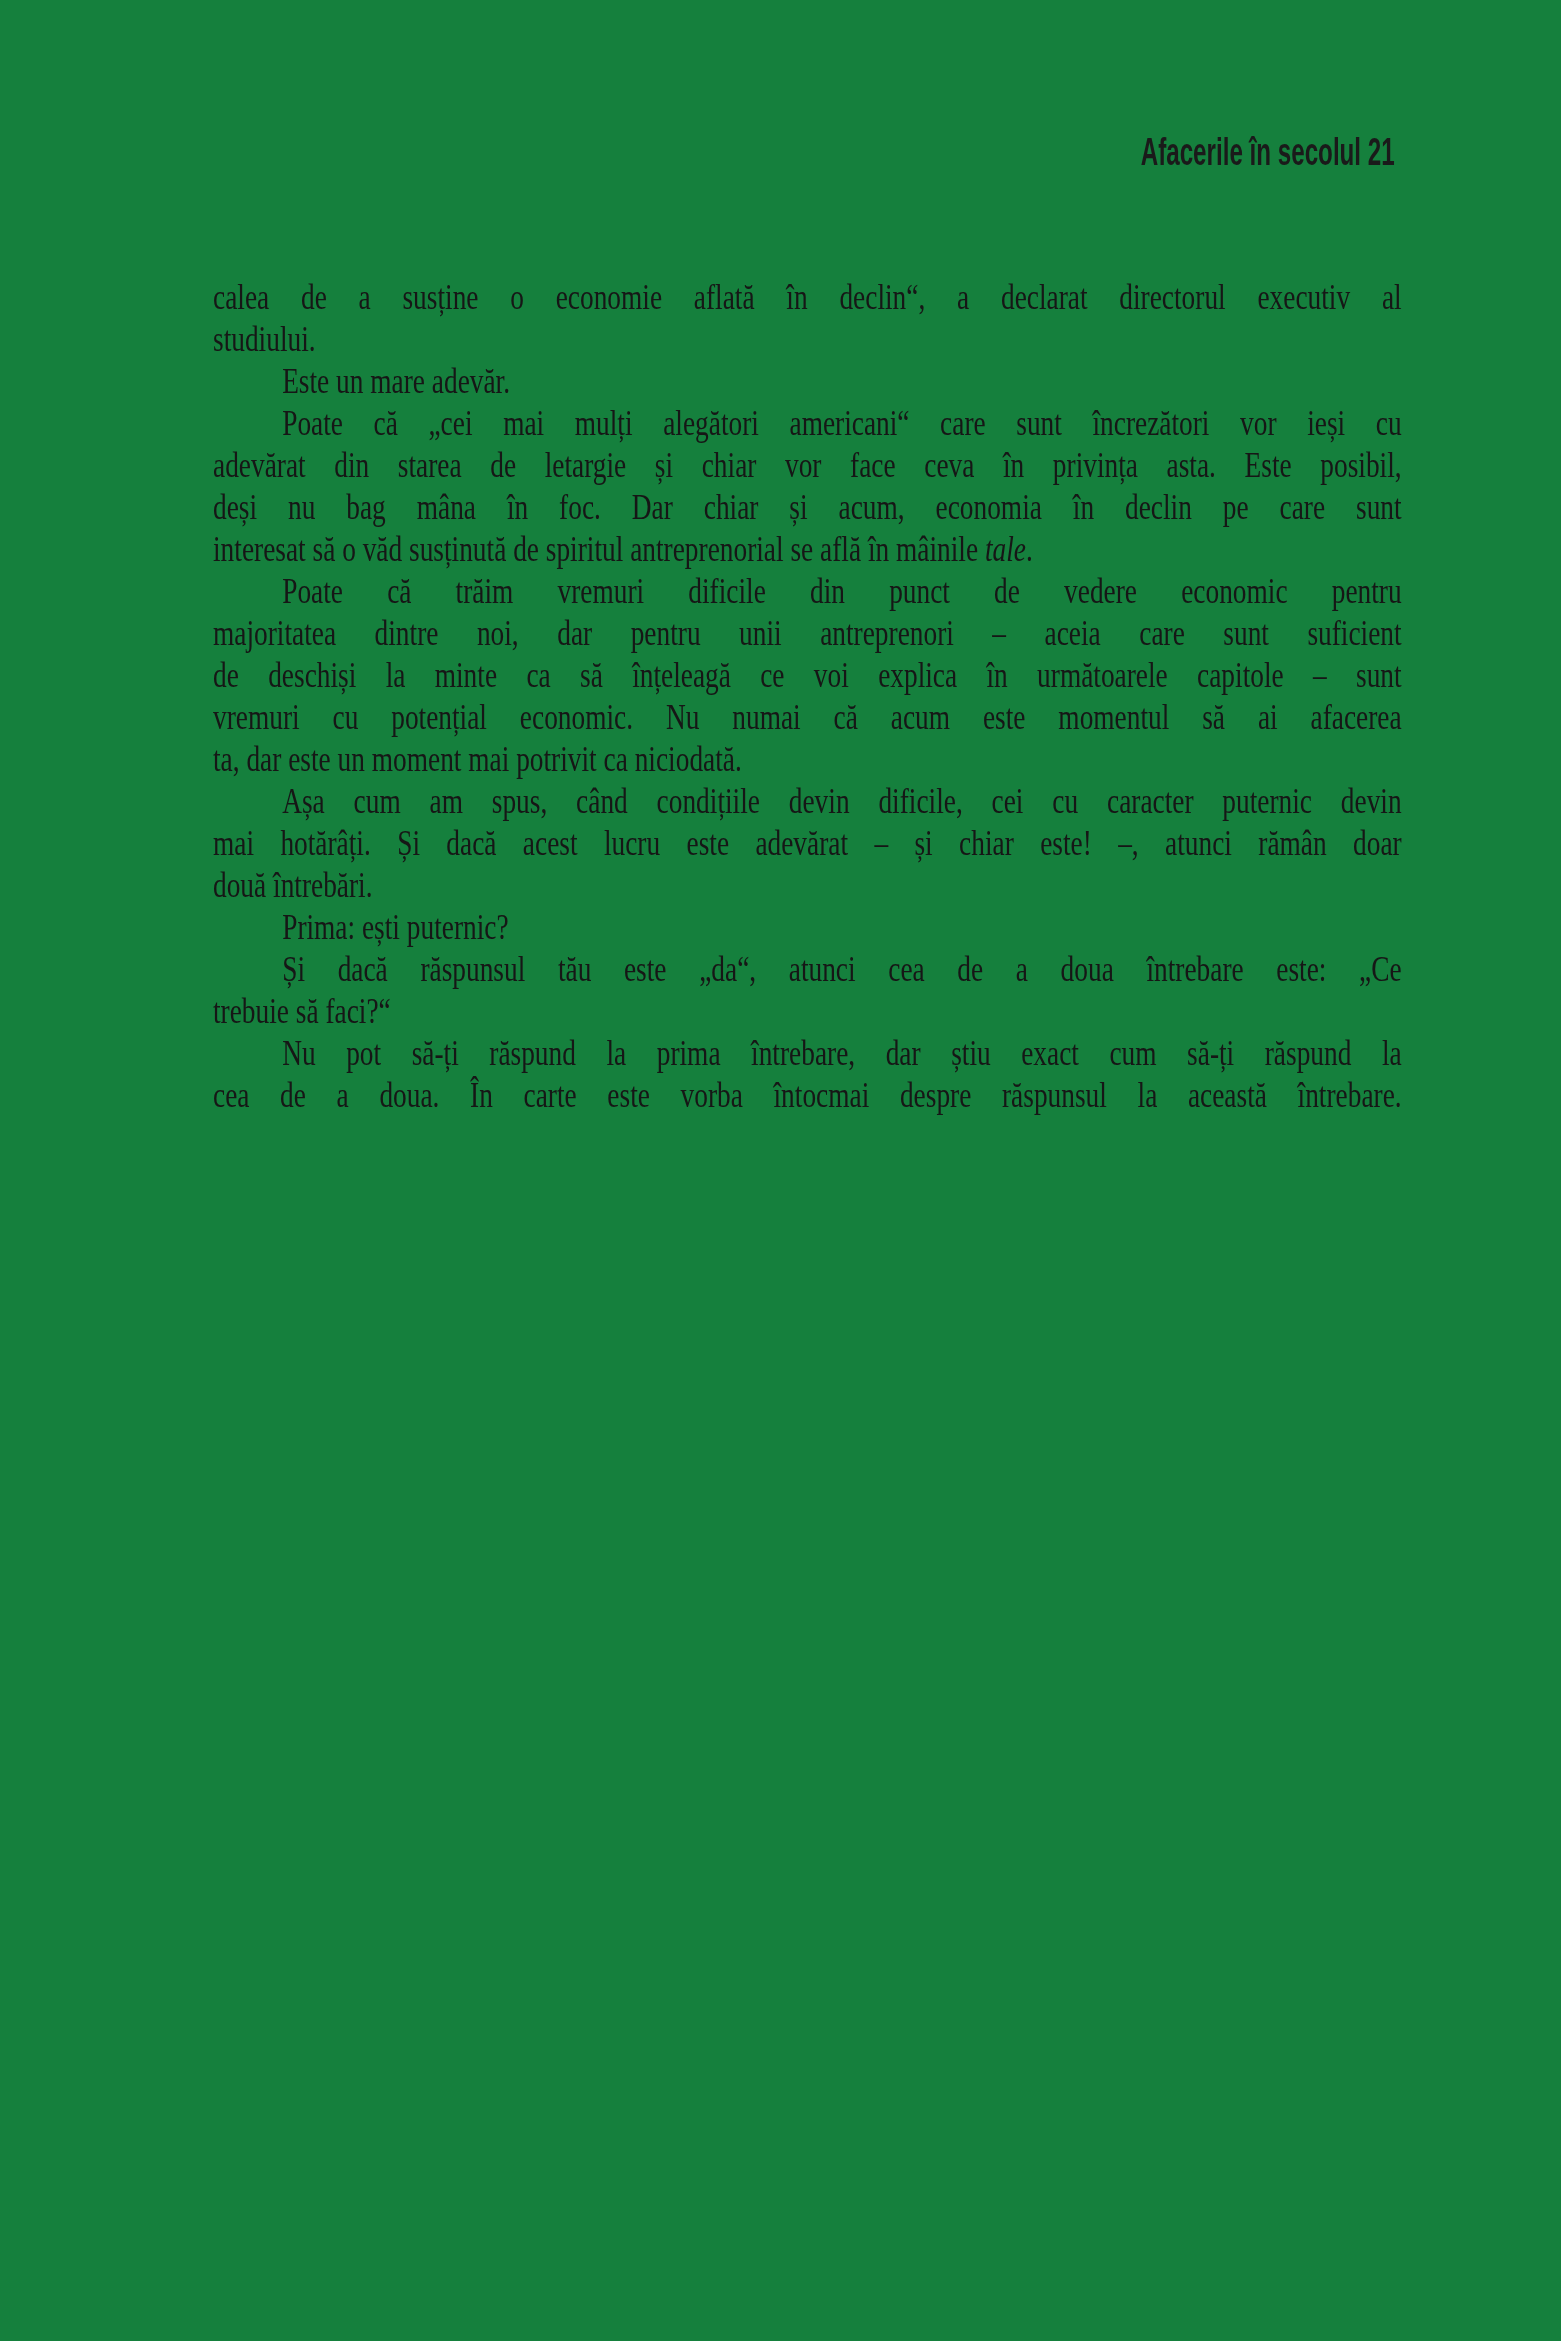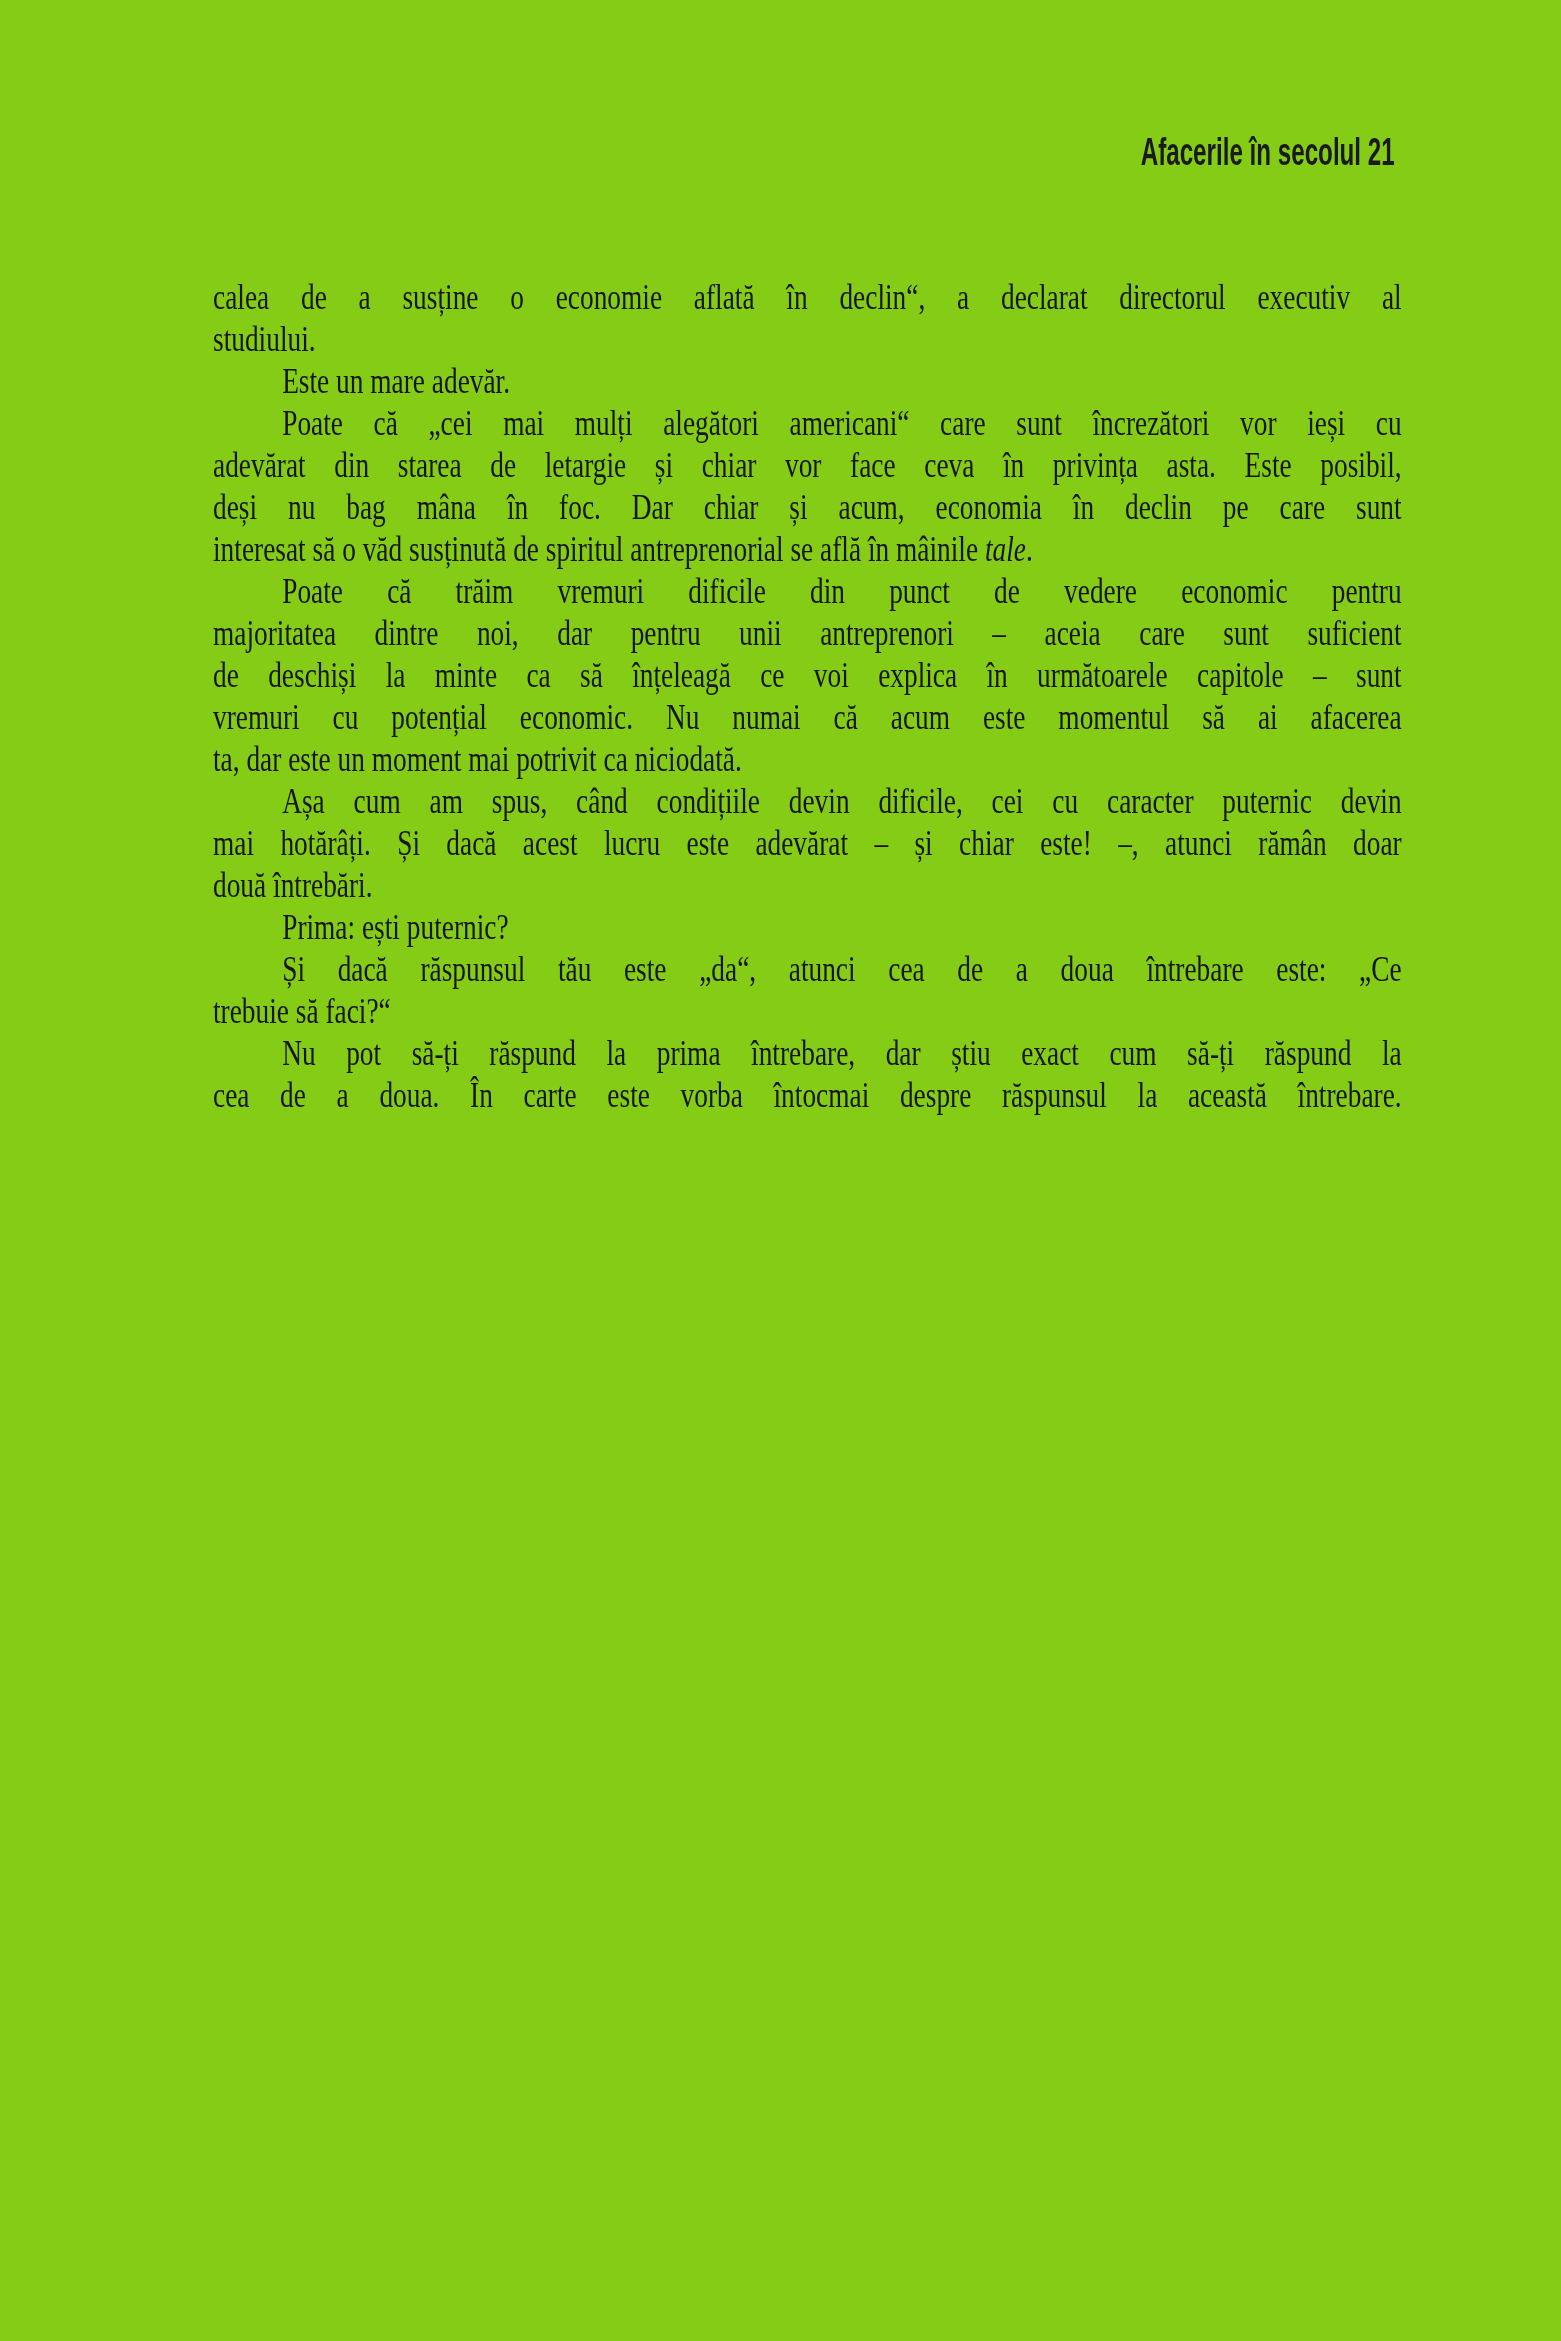--- a/index.html
+++ b/index.html
@@ -4,21 +4,21 @@
 <style>
   html, body { margin: 0; padding: 0; }
   body {
     width: 1561px; height: 2342px;
     background: #ffffff;
     font-family: "Liberation Serif", serif;
   }
   .page {
     position: relative;
     width: 1561px; height: 2342px;
-    background: #84cc16;
+    background: #15803d;
     overflow: hidden;
   }
   .running-head {
     position: absolute;
     top: 132px;
     right: 166px;
     font-family: "Liberation Sans", sans-serif;
     font-weight: 700;
     font-size: 39px;
     line-height: 1;

